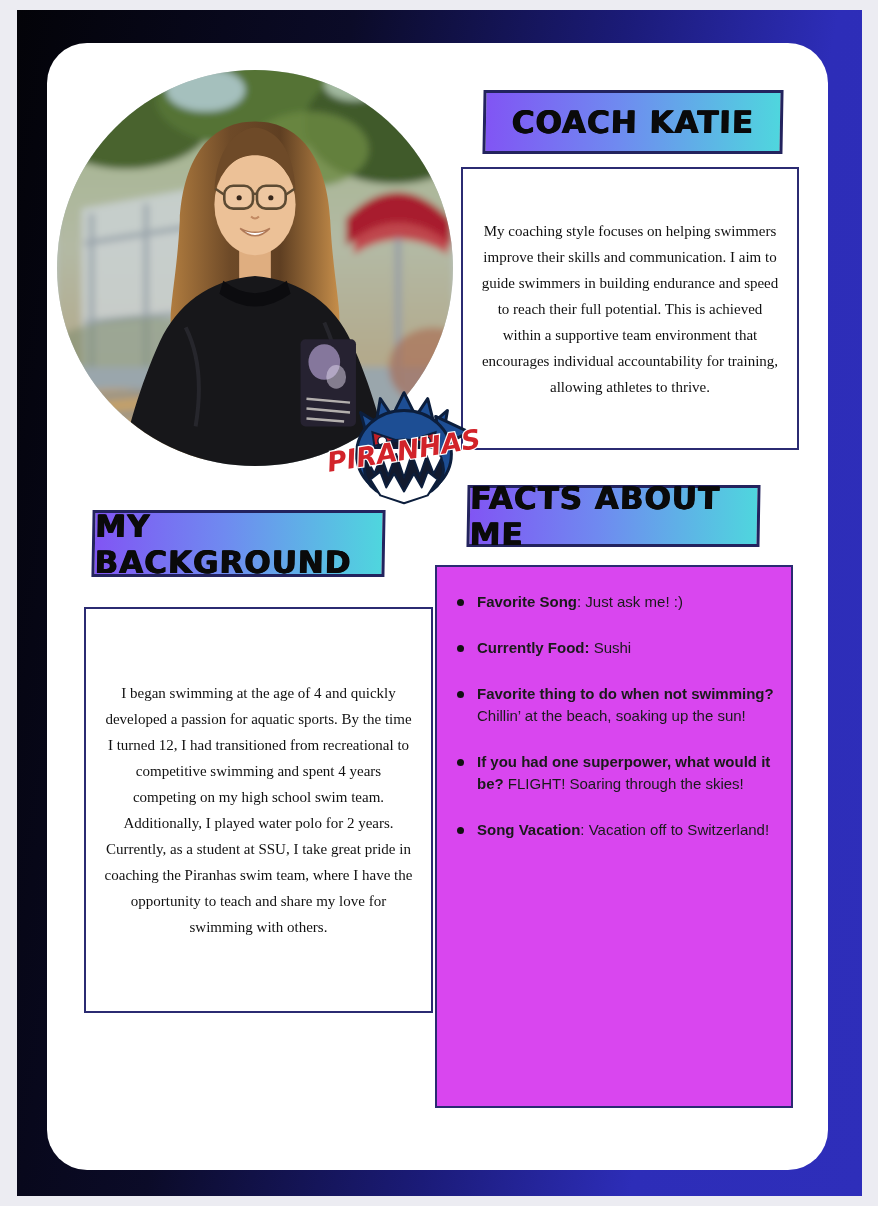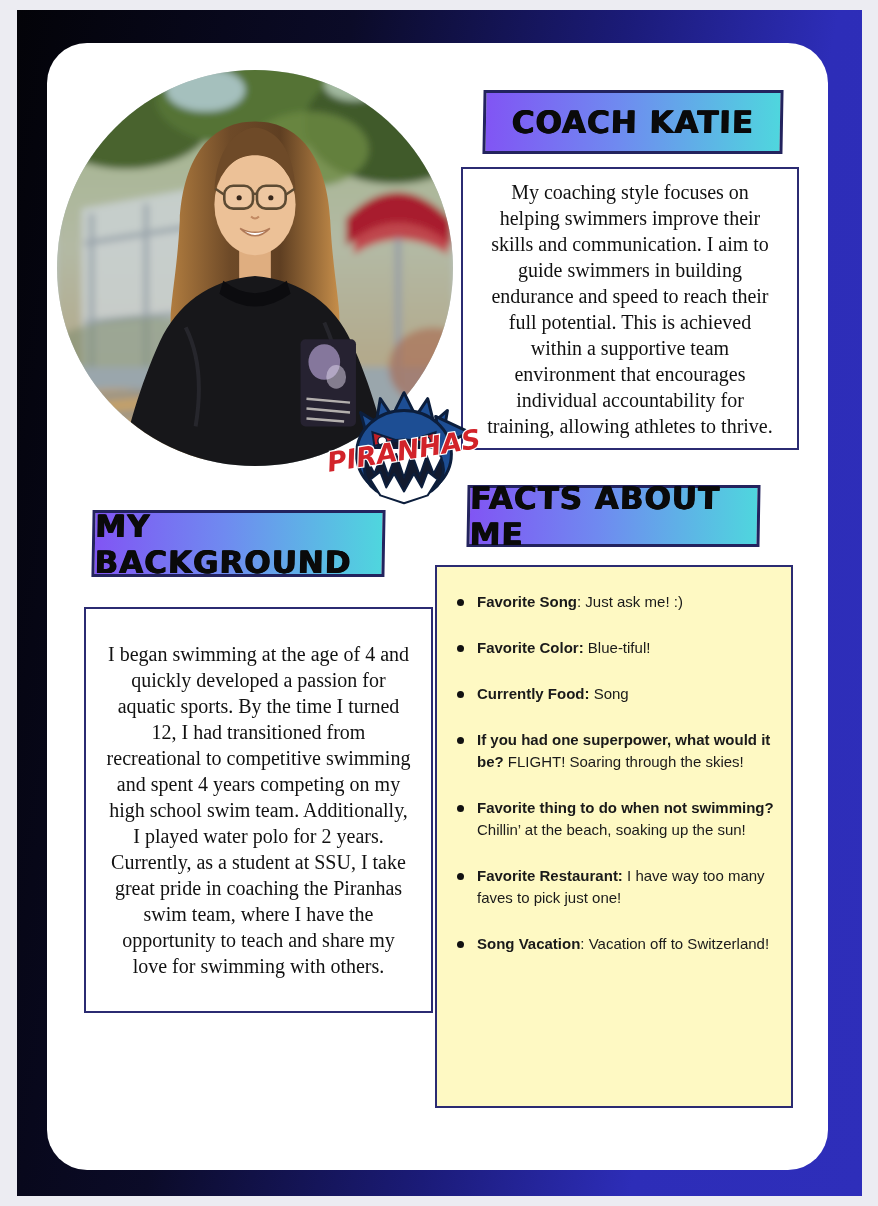--- a/index.html
+++ b/index.html
@@ -35,30 +35,30 @@
   }
   .bar-coach      { left:436px; top:47px;  width:300px; height:64px; }
   .bar-background { left:45px;  top:467px; width:293px; height:67px; }
   .bar-facts      { left:420px; top:442px; width:293px; height:62px; }
 
   
   .para-box {
     position:absolute; border:2px solid #2b2b72; background:#fff;
     display:flex; align-items:center; justify-content:center;
     text-align:center; color:#111;
-    font-family:"Liberation Serif", serif; font-size:20px; line-height:26px;
+    font-family:"Liberation Serif", serif; font-size:15px; line-height:26px;
     padding:20px 18px;
   }
   .box-coach      { left:414px; top:124px; width:338px; height:283px; }
   .box-background { left:37px;  top:564px; width:349px; height:406px; }
 
   
   .facts-box {
     position:absolute; left:388px; top:522px; width:358px; height:543px;
-    border:2px solid #2b2b72; background:#fef9c3; padding:24px 14px 10px 14px;
+    border:2px solid #2b2b72; background:#d946ef; padding:24px 14px 10px 14px;
   }
   .facts-box ul { list-style:none; }
   .facts-box li {
     position:relative; padding-left:26px; margin-bottom:24px;
     font-size:15px; line-height:22px; color:#1a1a1a;
   }
   .facts-box li::before {
     content:""; position:absolute; left:6px; top:8px;
     width:7px; height:7px; border-radius:50%; background:#111;
   }
@@ -164,29 +164,27 @@
       <p>I began swimming at the age of 4 and quickly developed a passion for aquatic sports. By the time I turned 12, I had transitioned from recreational to competitive swimming and spent 4 years competing on my high school swim team. Additionally, I played water polo for 2 years. Currently, as a student at SSU, I take great pride in coaching the Piranhas swim team, where I have the opportunity to teach and share my love for swimming with others.</p>
     </div>
 
     <div class="bar bar-facts">
       <span>FACTS ABOUT ME</span>
     </div>
     <div class="facts-box">
       <ul id="facts-list">
         <li><span class="b">Favorite Song</span><span>: Just ask me! :)</span></li>
 
-        <li><span class="b">Favorite Color:</span><span> Blue-tiful!</span></li>
-
-        <li><span class="b">Currently Food:</span><span> Song</span></li>
+
+        <li><span class="b">Currently Food:</span><span> Sushi</span></li>
+
+        <li><span class="b">Favorite thing to do when not swimming?</span><span> Chillin’ at the beach, soaking up the sun!</span></li>
 
         <li><span class="b">If you had one superpower, what would it be?</span><span> FLIGHT! Soaring through the skies!</span></li>
 
-        <li><span class="b">Favorite thing to do when not swimming?</span><span> Chillin’ at the beach, soaking up the sun!</span></li>
-
-        <li><span class="b">Favorite Restaurant:</span><span> I have way too many faves to pick just one!</span></li>
 
 
         <li><span class="b">Song Vacation</span><span>: Vacation off to Switzerland!</span></li>
       </ul>
 
     </div>
 
     <div class="logo">
       <svg viewBox="0 0 160 130">
 

